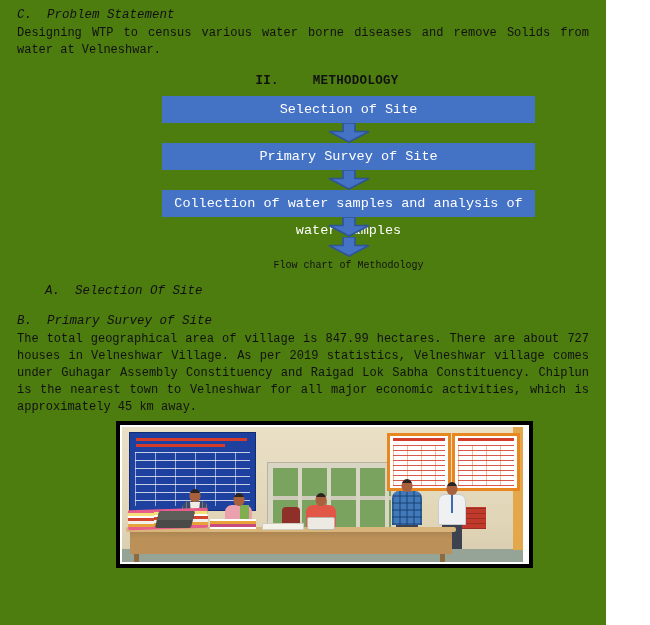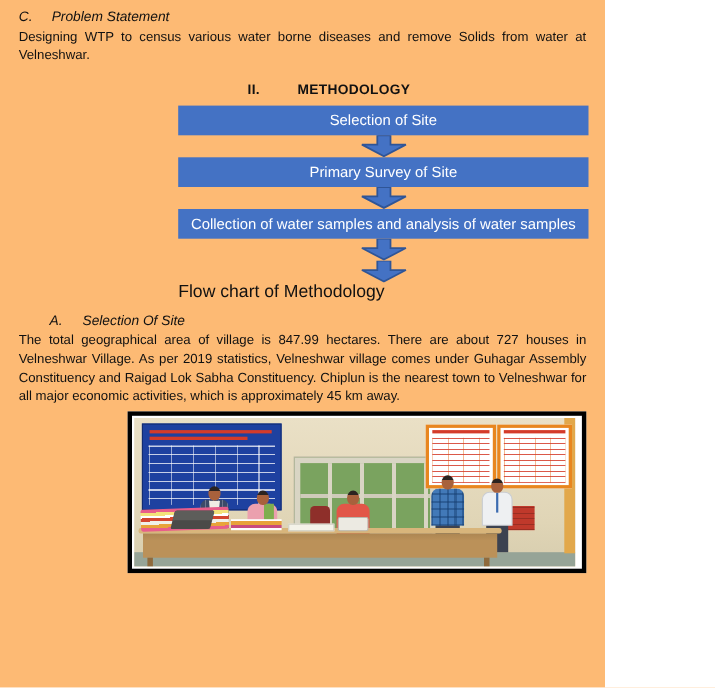--- a/index.html
+++ b/index.html
@@ -1,44 +1,44 @@
 <!DOCTYPE html>
 <html><head>
 <meta charset="utf-8">
 <style>
   html,body{margin:0;padding:0;background:#ffffff;}
   .page{
     position:relative;
-    width:550px;height:625px;
+    width:606px;height:625px;
     box-sizing:border-box;
     padding:8px 17px 0 17px;
-    font-family:Liberation Sans, sans-serif;
+    font-family:Liberation Mono, monospace;
     font-size:12px;color:#111;
-    background:#fdba74;
+    background:#4d7c0f;
     overflow:hidden;
   }
   
   .sec-head{font-style:italic;font-size:12.5px;line-height:15px;}
   .sec-head .lbl{display:inline-block;width:30px;}
   .body-text{margin:2px 0 0 0;line-height:17px;text-align:justify;}
   
   .meth-head{
     margin-top:15px;text-align:center;font-weight:bold;font-size:12.5px;
     letter-spacing:.3px;transform:translateX(24px);
   }
   .meth-head .num{margin-right:34px;}
   
   .flowchart{width:373px;margin:8px 0 0 145px;}
   .flow-box{
     height:27px;line-height:27px;background:#4472C4;color:#ffffff;
     text-align:center;font-size:13.5px;
   }
   .flow-arrow{height:20px;display:flex;justify-content:center;align-items:center;}
   .flow-arrow svg{display:block;}
-  .flow-caption{font-size:16px;margin-top:1px;line-height:15px;}
+  .flow-caption{text-align:center;font-size:10px;margin-top:1px;line-height:15px;}
   .sec-a{margin-top:11px;margin-left:28px;}
   .sec-b{margin-top:15px;}
   
   .photo-frame{
     width:405px;margin:5px 0 0 99px;
     border:4px solid #000;background:#fff;padding:2px;
   }
   .photo{position:relative;width:401px;height:135px;overflow:hidden;
     background:linear-gradient(#eae0c6 0%,#e0d5b6 70%,#d7cdae 100%);}
   .photo *{position:absolute;}
@@ -154,20 +154,23 @@
           <polygon points="15,0 27,0 27,8.5 41,8.5 21,19 1,8.5 15,8.5" fill="#4472C4" stroke="#2F5597" stroke-width="1.6"></polygon>
         </svg>
     </div>
     <div class="flow-caption">Flow chart of Methodology</div>
   </div>
 
   <div class="sec-head sec-a">
     <span class="lbl">A.</span><span>Selection Of Site</span>
   </div>
 
+  <div class="sec-head sec-b">
+    <span class="lbl">B.</span><span>Primary Survey of Site</span>
+  </div>
   <p class="body-text">The total geographical area of village is 847.99 hectares. There are about 727 houses in Velneshwar Village. As per 2019 statistics, Velneshwar village comes under Guhagar Assembly Constituency and Raigad Lok Sabha Constituency. Chiplun is the nearest town to Velneshwar for all major economic activities, which is approximately 45 km away.</p>
 
   <div class="photo-frame">
     <div class="photo">
       <div class="floor"></div>
       <div class="pillar"></div>
 
       <div class="blue-board">
         <div class="board-red-1"></div>
         <div class="board-red-2"></div>

